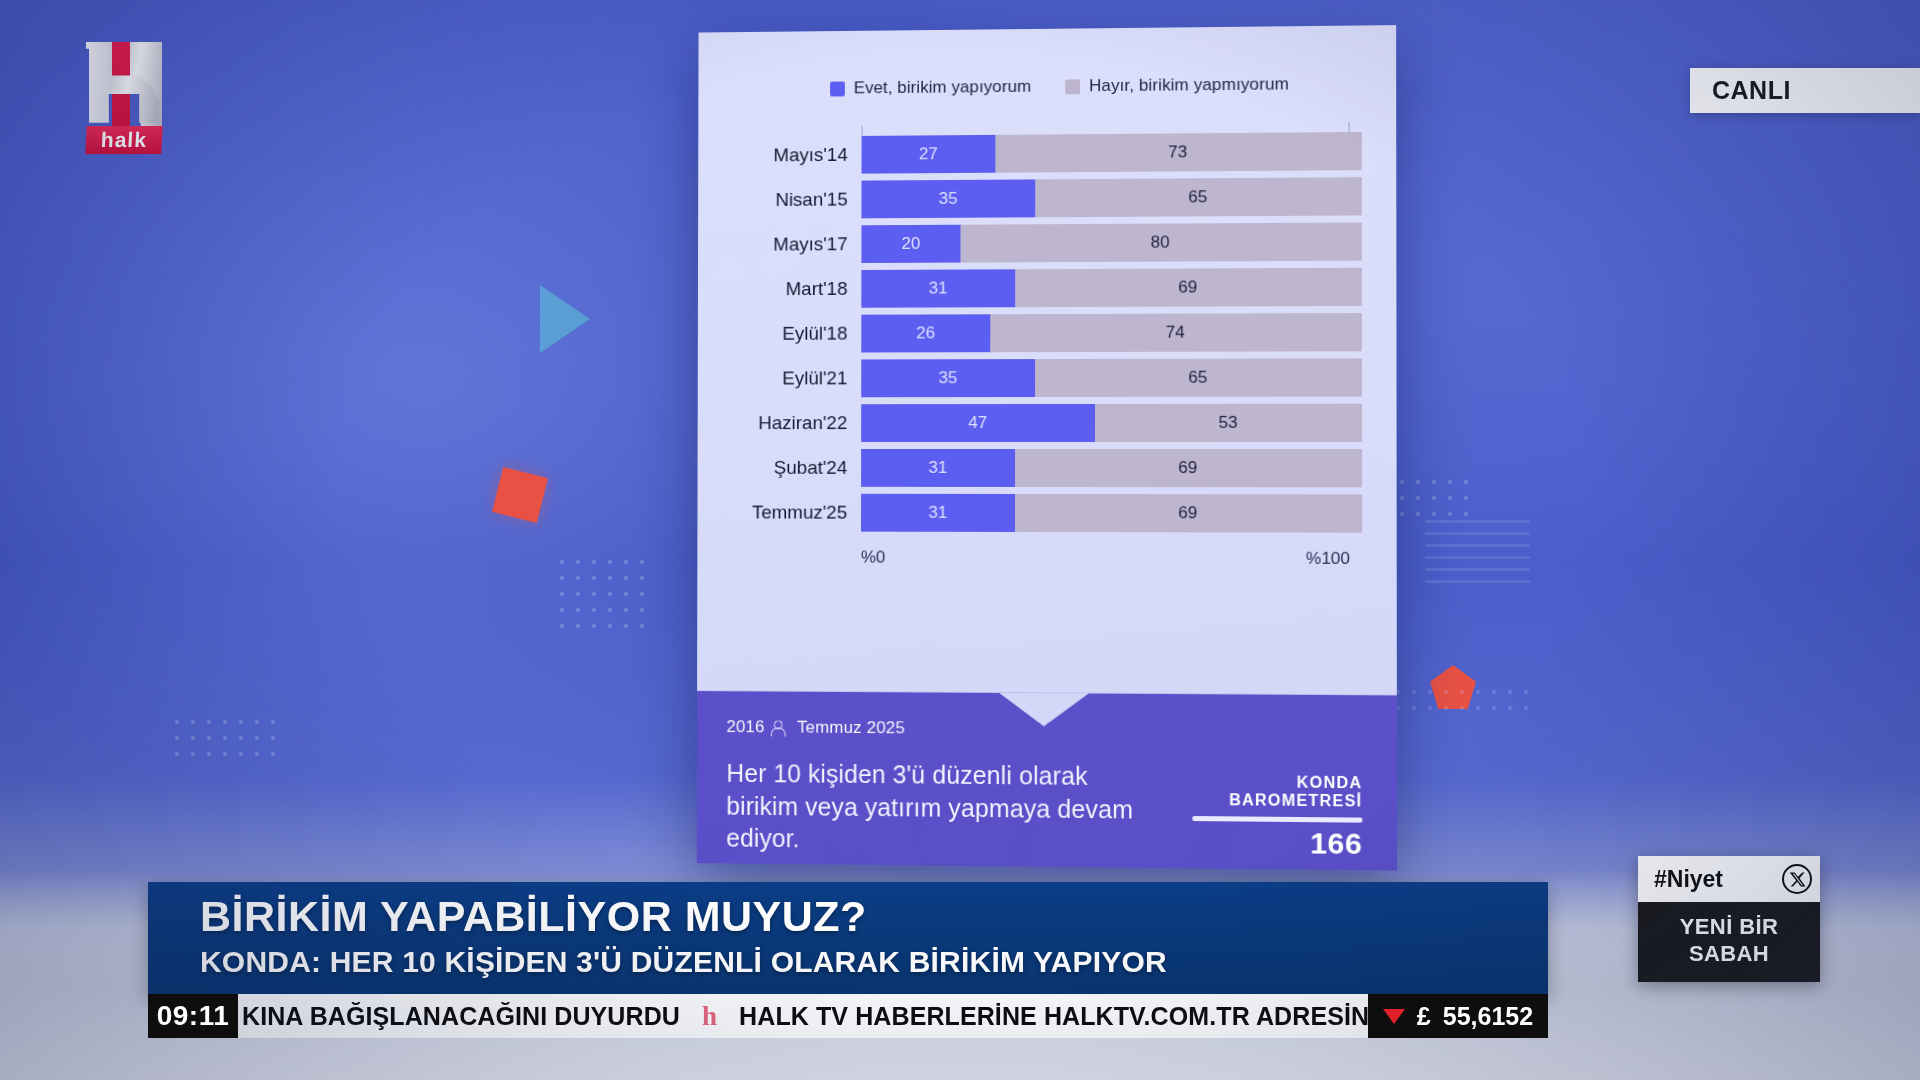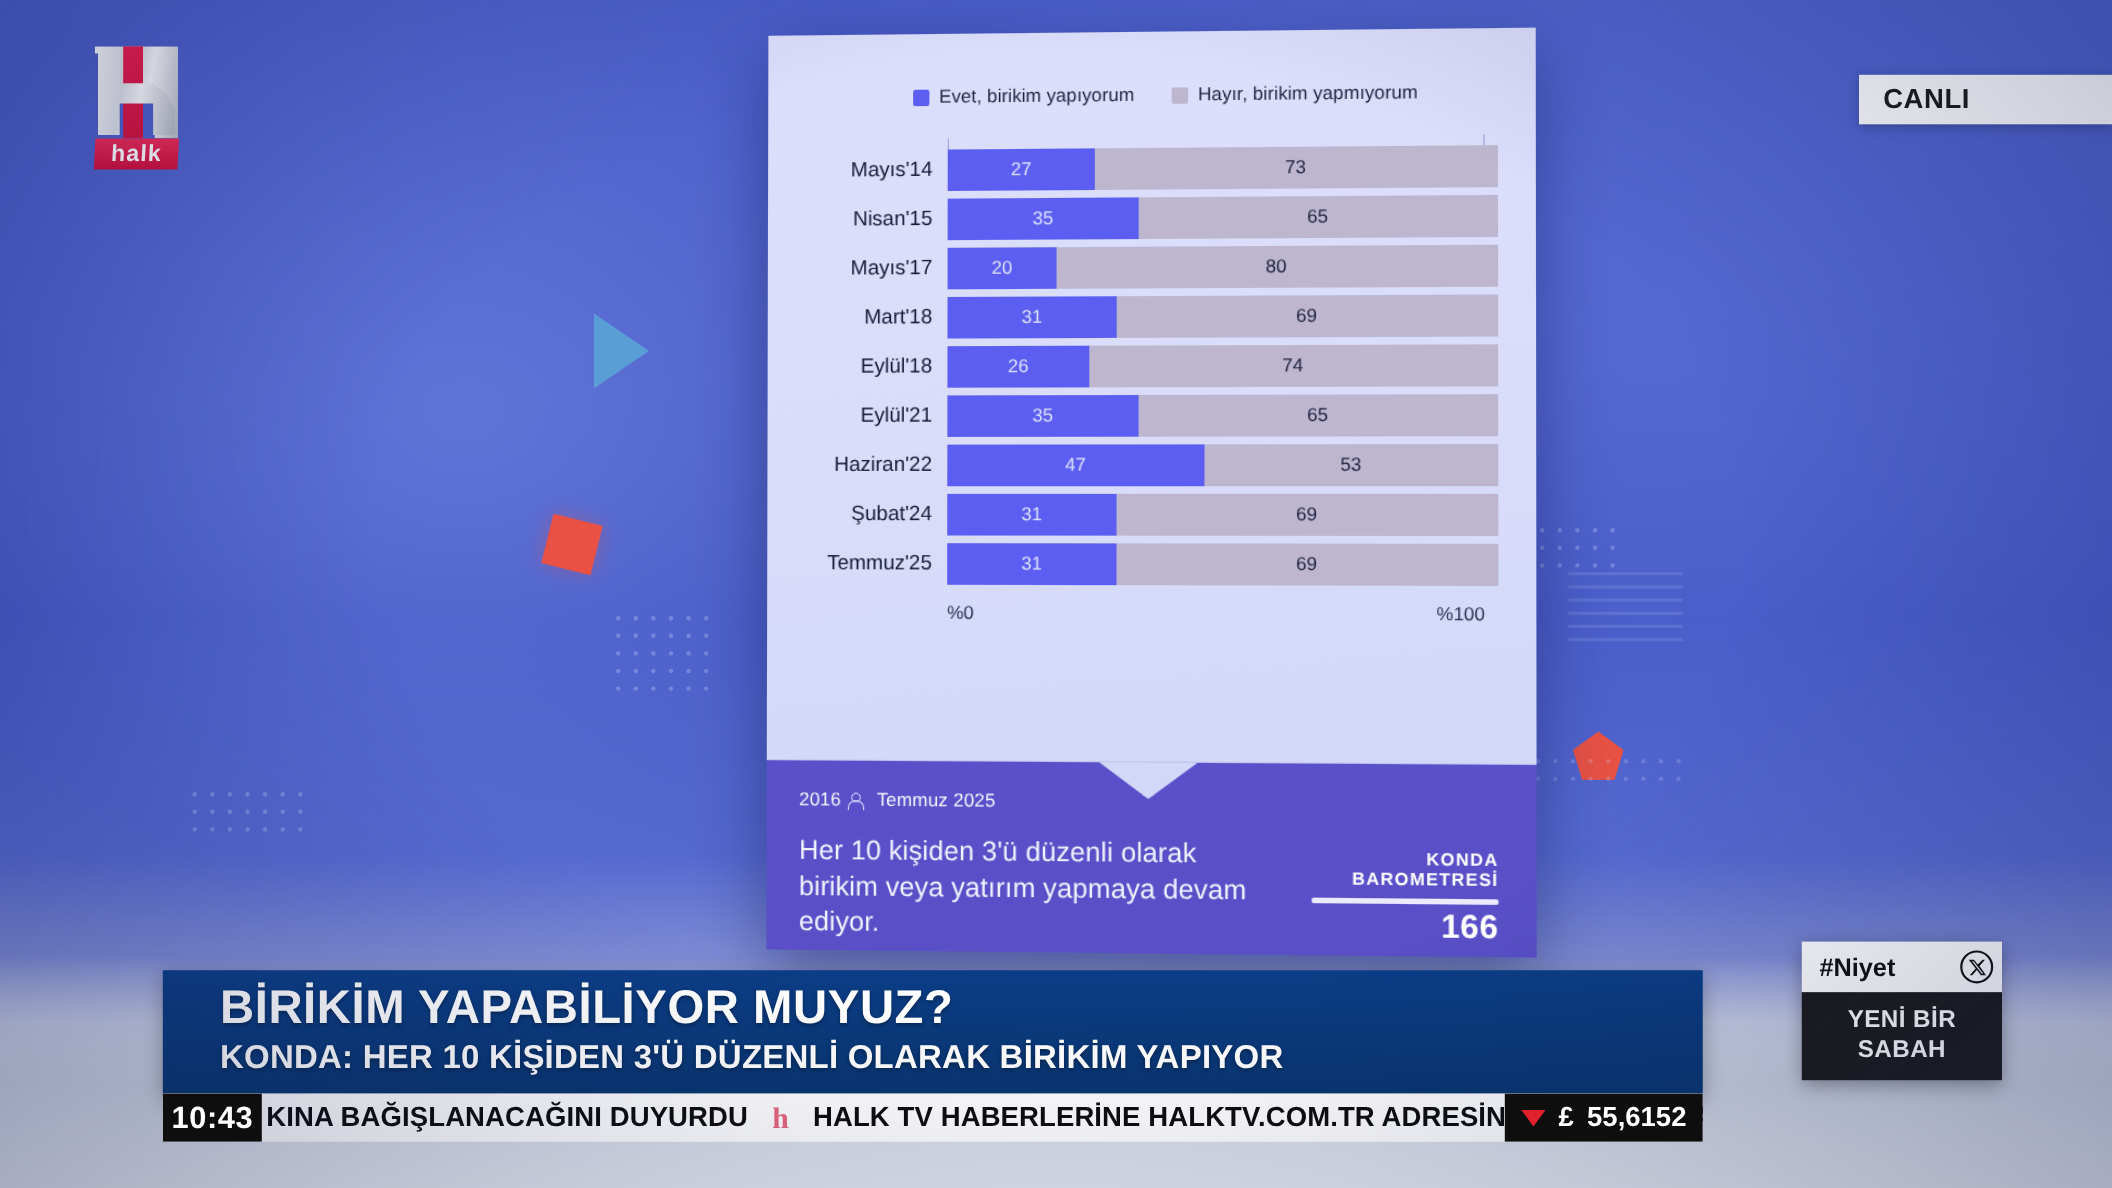--- a/index.html
+++ b/index.html
@@ -507,21 +507,21 @@
       <span class="x-circle">
         <svg width="17" height="17" viewBox="0 0 24 24" aria-hidden="true">
           <path fill="#111" d="M18.9 2H22l-7.1 8.1L23.3 22h-6.6l-5.2-6.8L5.6 22H2.4l7.6-8.7L1.1 2h6.8l4.7 6.2L18.9 2Zm-1.1 18h1.8L7.3 3.9H5.4L17.8 20Z"></path>
         </svg>
       </span>
     </div>
     <div class="prog">YENİ BİR SABAH</div>
   </div>
 
   <div id="ticker">
-    <div class="clock">10:43</div>
+    <div class="clock">09:11</div>
     <div class="crawl">
       <span>KINA BAĞIŞLANACAĞINI DUYURDU</span>
       <span class="sep-h">h</span>
       <span>HALK TV HABERLERİNE HALKTV.COM.TR ADRESİNDEN DE ULAŞABİLİRSİNİZ</span>
     </div>
     <div class="fx">
       <span class="arrow-down"></span>
       <span>£</span>
       <span>55,6152</span>
     </div>

